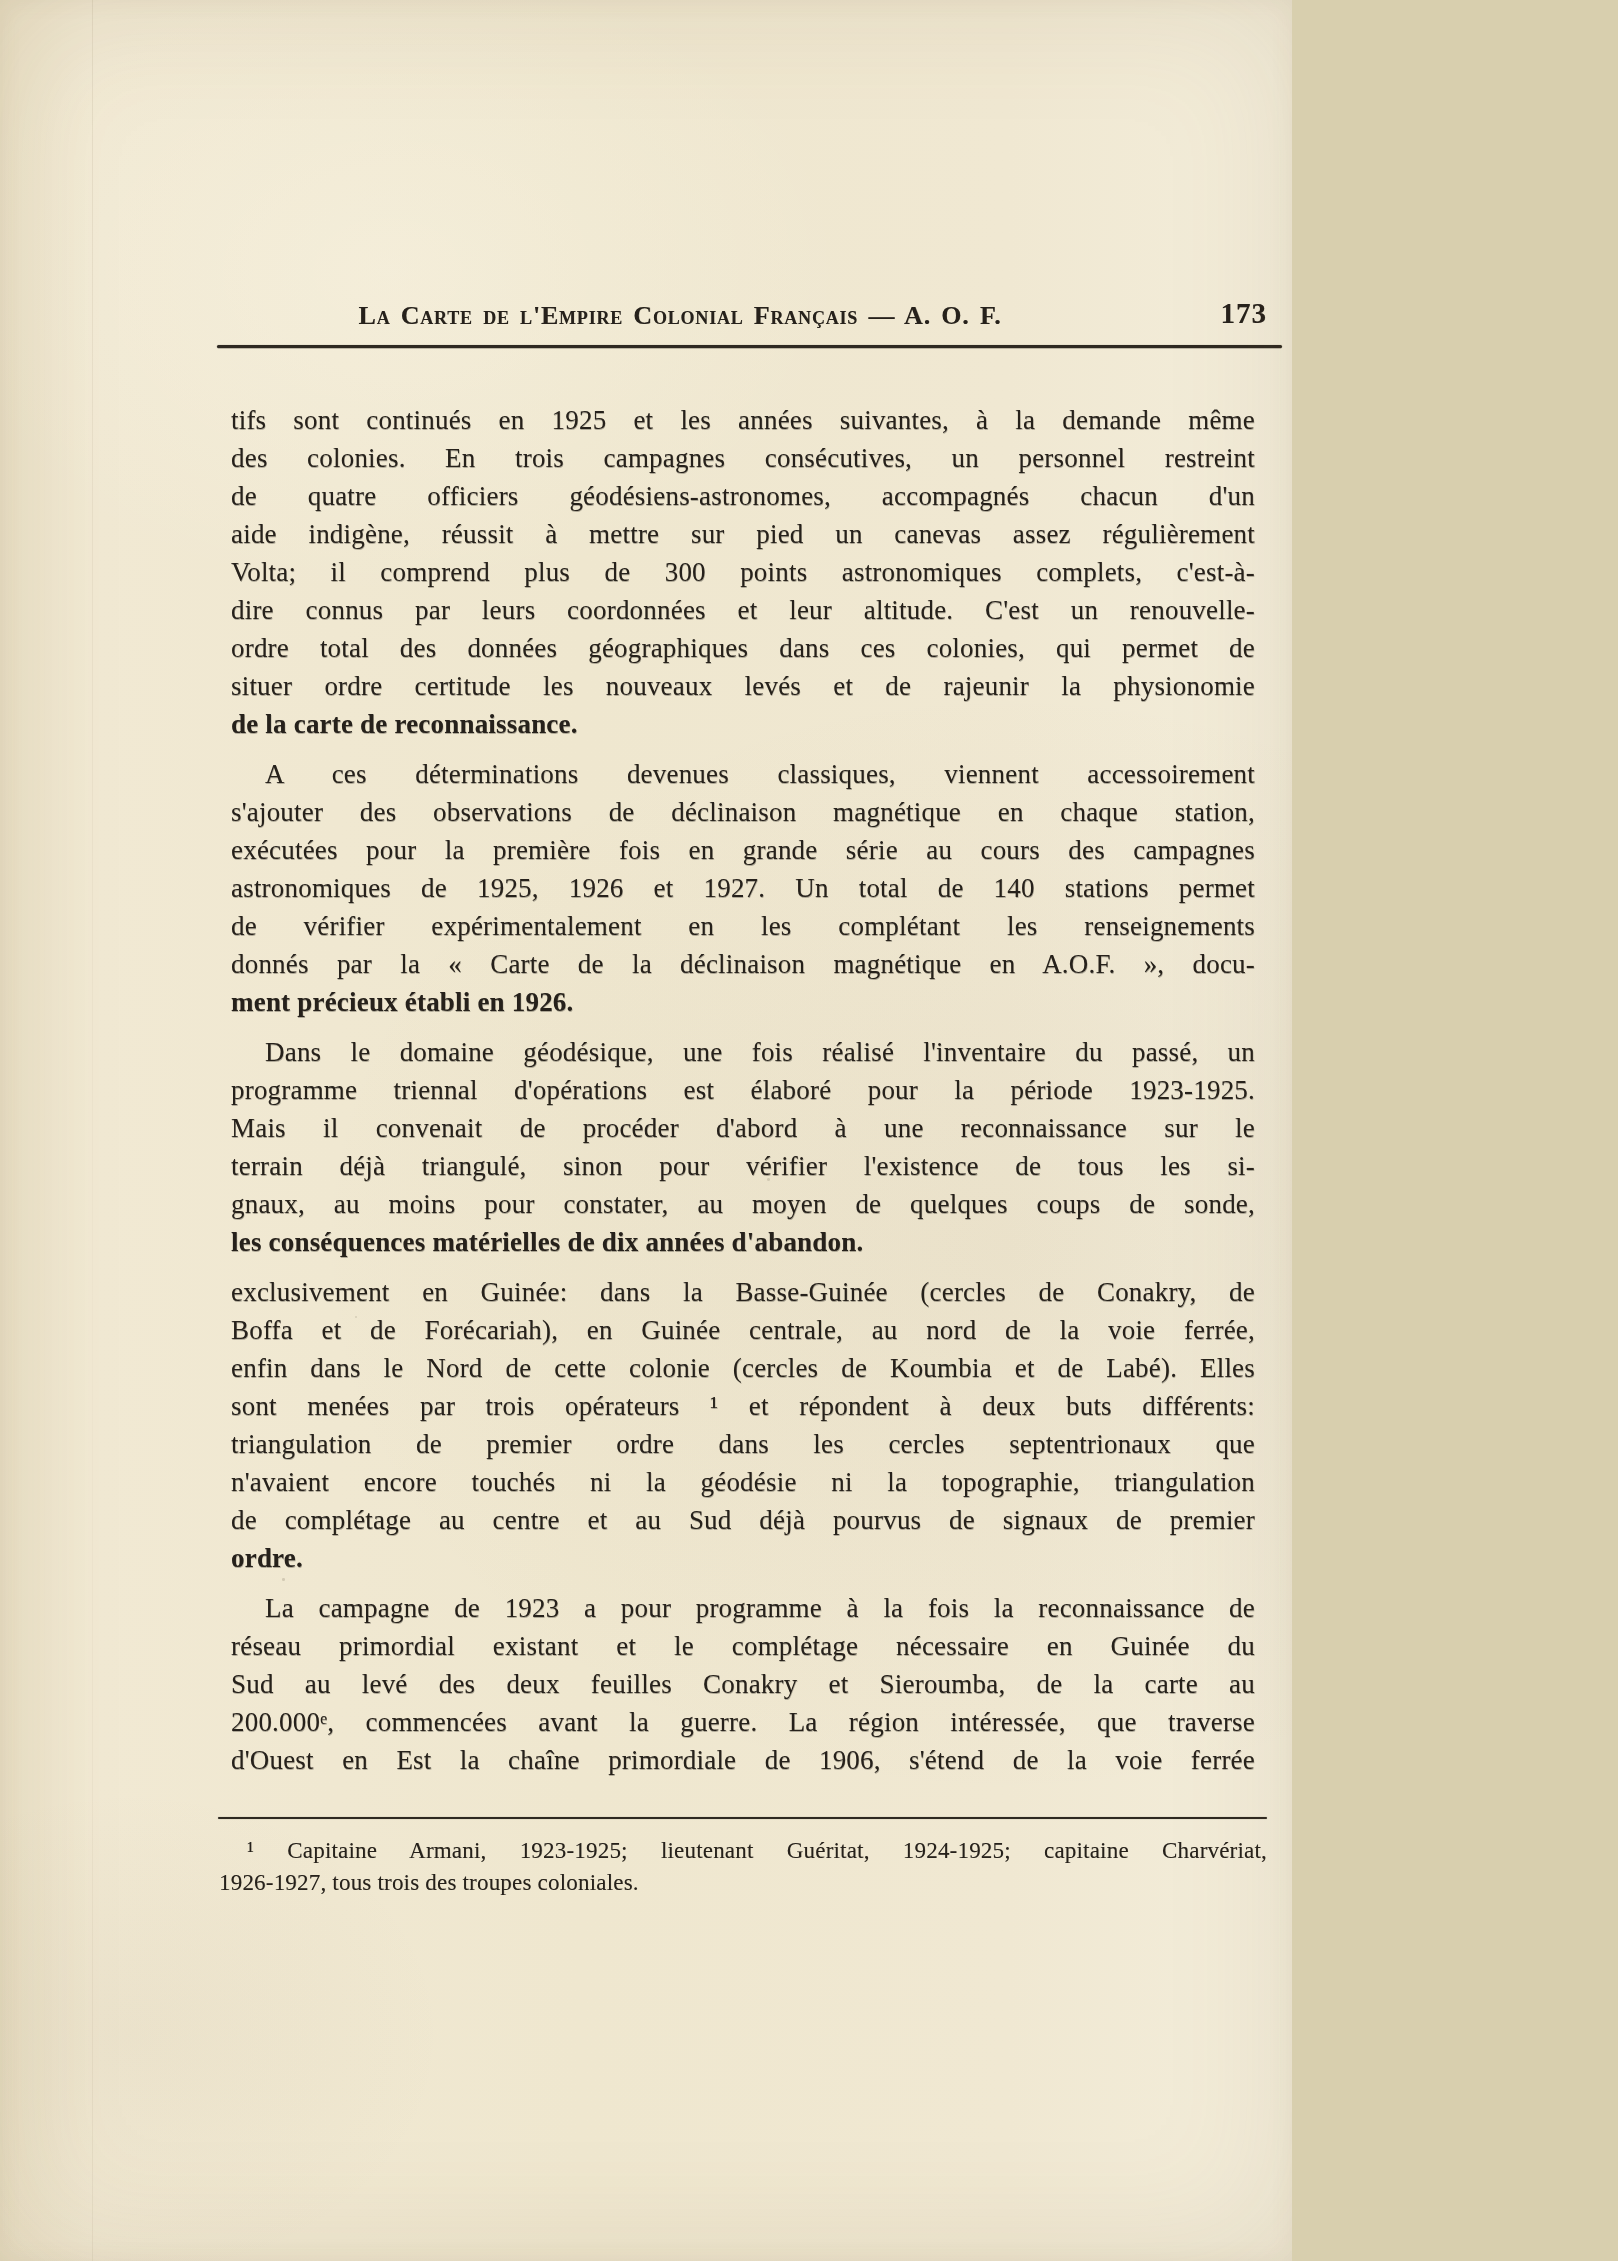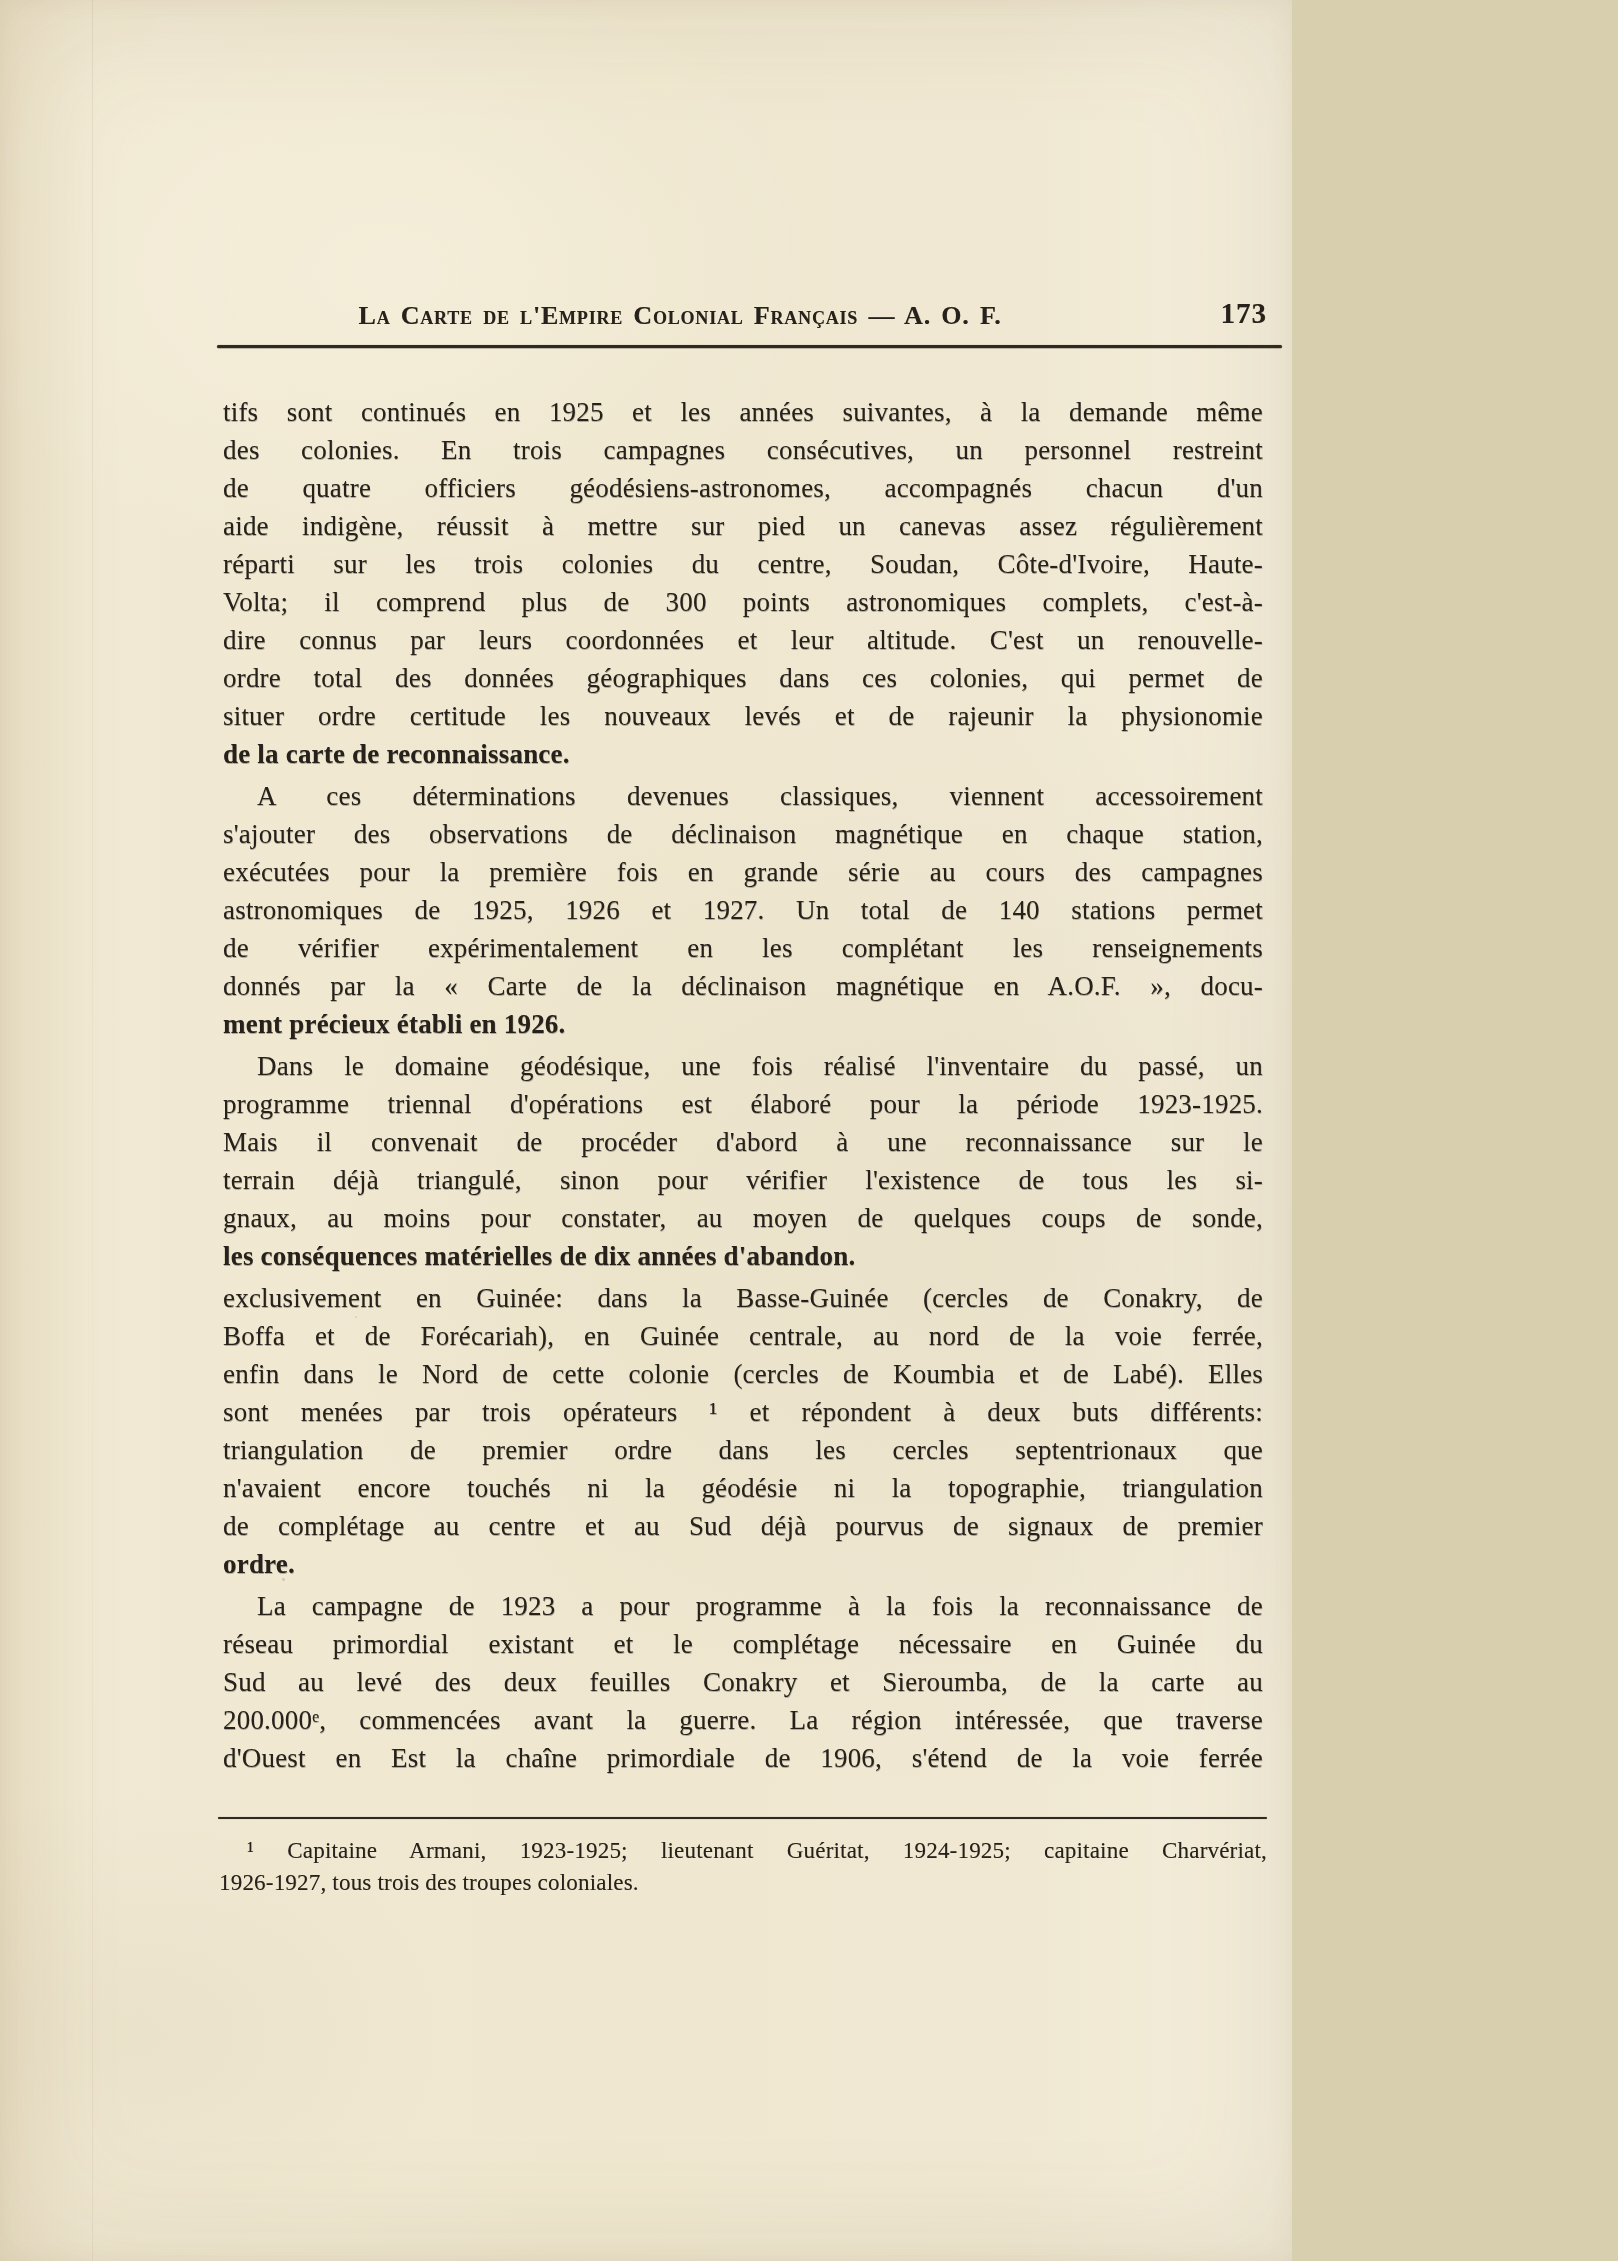--- a/index.html
+++ b/index.html
@@ -73,21 +73,21 @@
   .bodytext {
     position: absolute;
     left: 219px;
     top: 389px;
     width: 1048px;
     font-size: 27px;
     line-height: 38px;
     letter-spacing: 0.2px;
     text-shadow: 0.4px 0.5px 0 rgba(38, 33, 27, 0.32);
   }
-  .paragraph { margin: 4px; }
+  .paragraph { margin: 12px; }
   .line {
     text-align: justify;
     text-align-last: justify;
   }
   .line.last-unflushed { text-align-last: left; font-weight: bold; }
   .line.indent { text-indent: 34px; }
   .foot-rule {
     position: absolute;
     left: 218px;
     top: 1817px;
@@ -142,21 +142,20 @@
 
   <div class="head-rule"></div>
 
   <main class="bodytext">
     <div id="paragraphs">
         <div class="paragraph">
           <div class="line">tifs sont continués en 1925 et les années suivantes, à la demande même</div>
           <div class="line">des colonies. En trois campagnes consécutives, un personnel restreint</div>
           <div class="line">de quatre officiers géodésiens-astronomes, accompagnés chacun d'un</div>
           <div class="line">aide indigène, réussit à mettre sur pied un canevas assez régulièrement</div>
-          <div class="line">réparti sur les trois colonies du centre, Soudan, Côte-d'Ivoire, Haute-</div>
           <div class="line">Volta; il comprend plus de 300 points astronomiques complets, c'est-à-</div>
           <div class="line">dire connus par leurs coordonnées et leur altitude. C'est un renouvelle-</div>
           <div class="line">ordre total des données géographiques dans ces colonies, qui permet de</div>
           <div class="line">situer ordre certitude les nouveaux levés et de rajeunir la physionomie</div>
           <div class="line last-unflushed">de la carte de reconnaissance.</div>
         </div>
         <div class="paragraph">
           <div class="line indent">A ces déterminations devenues classiques, viennent accessoirement</div>
           <div class="line">s'ajouter des observations de déclinaison magnétique en chaque station,</div>
           <div class="line">exécutées pour la première fois en grande série au cours des campagnes</div>

